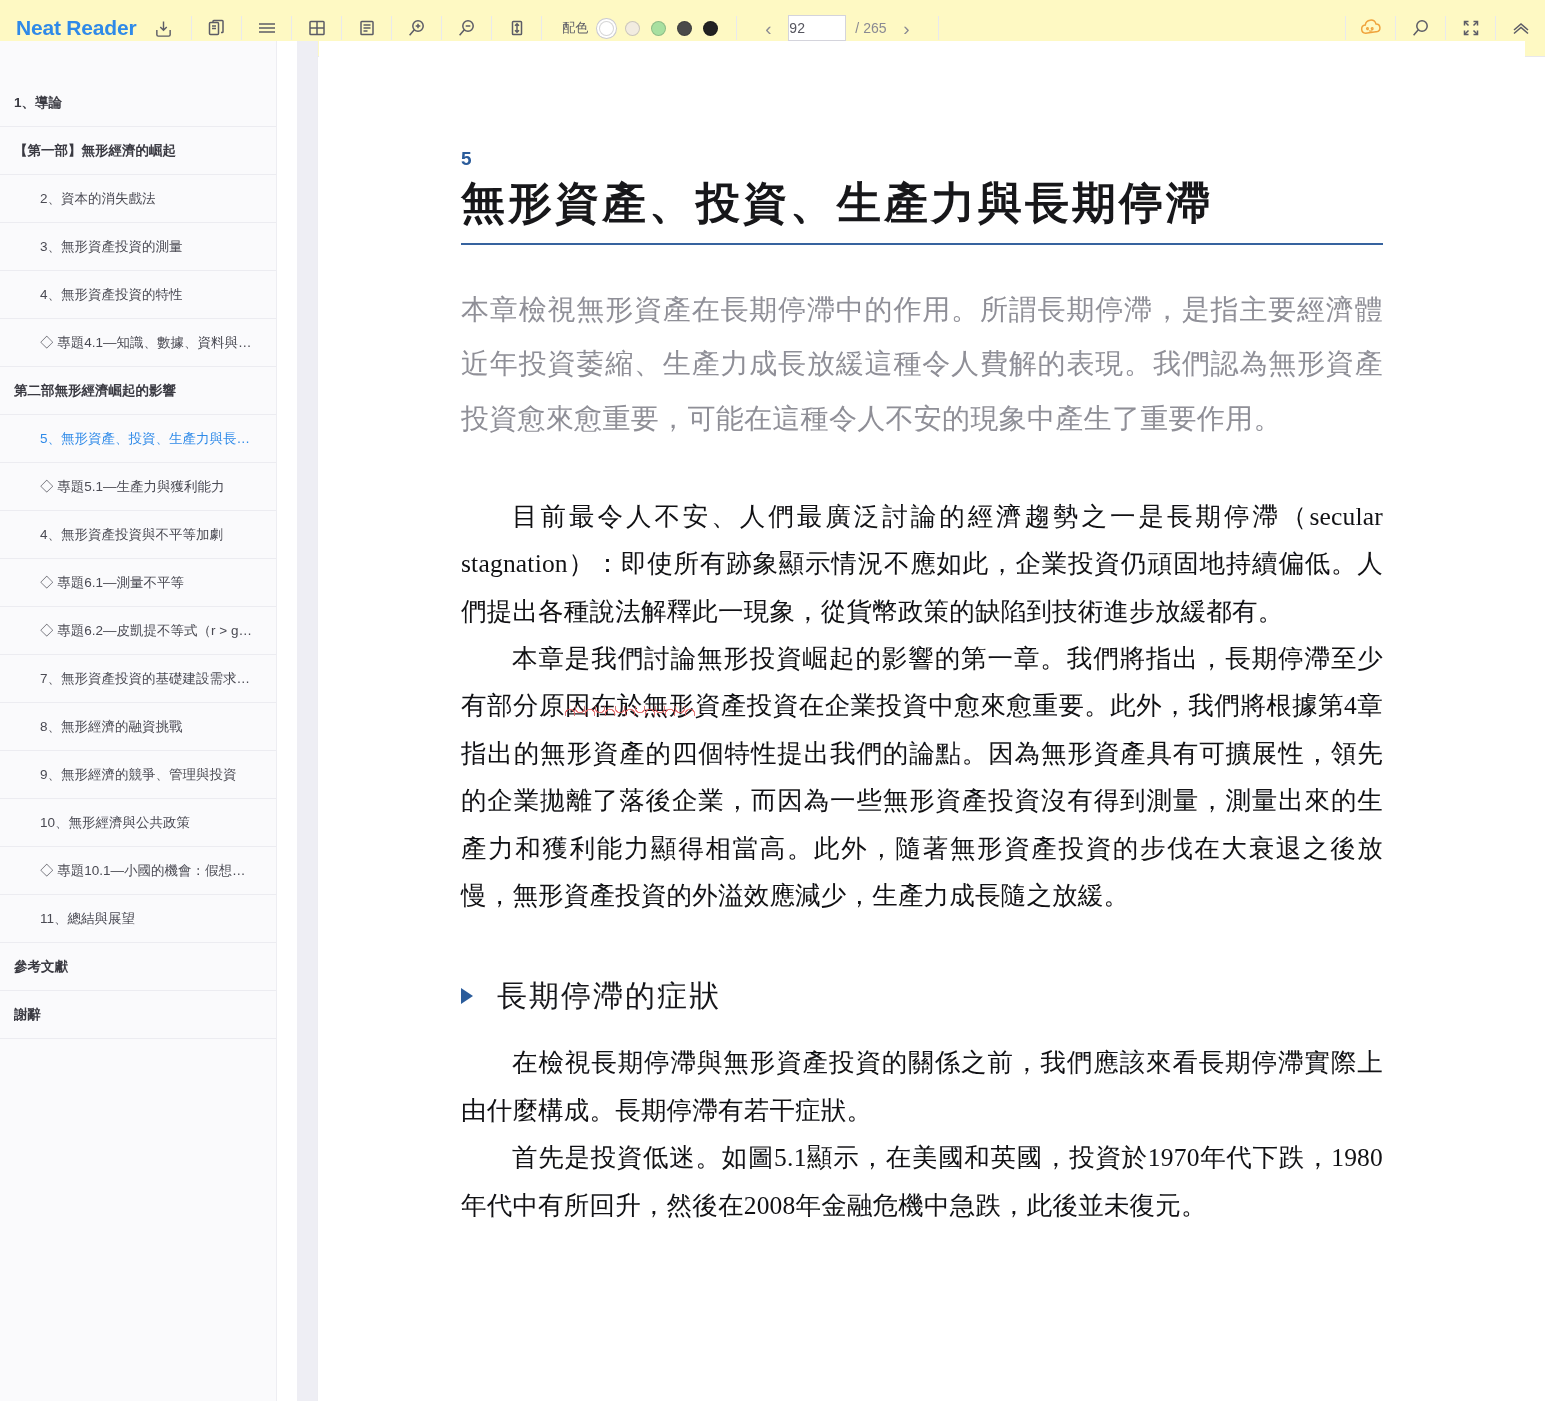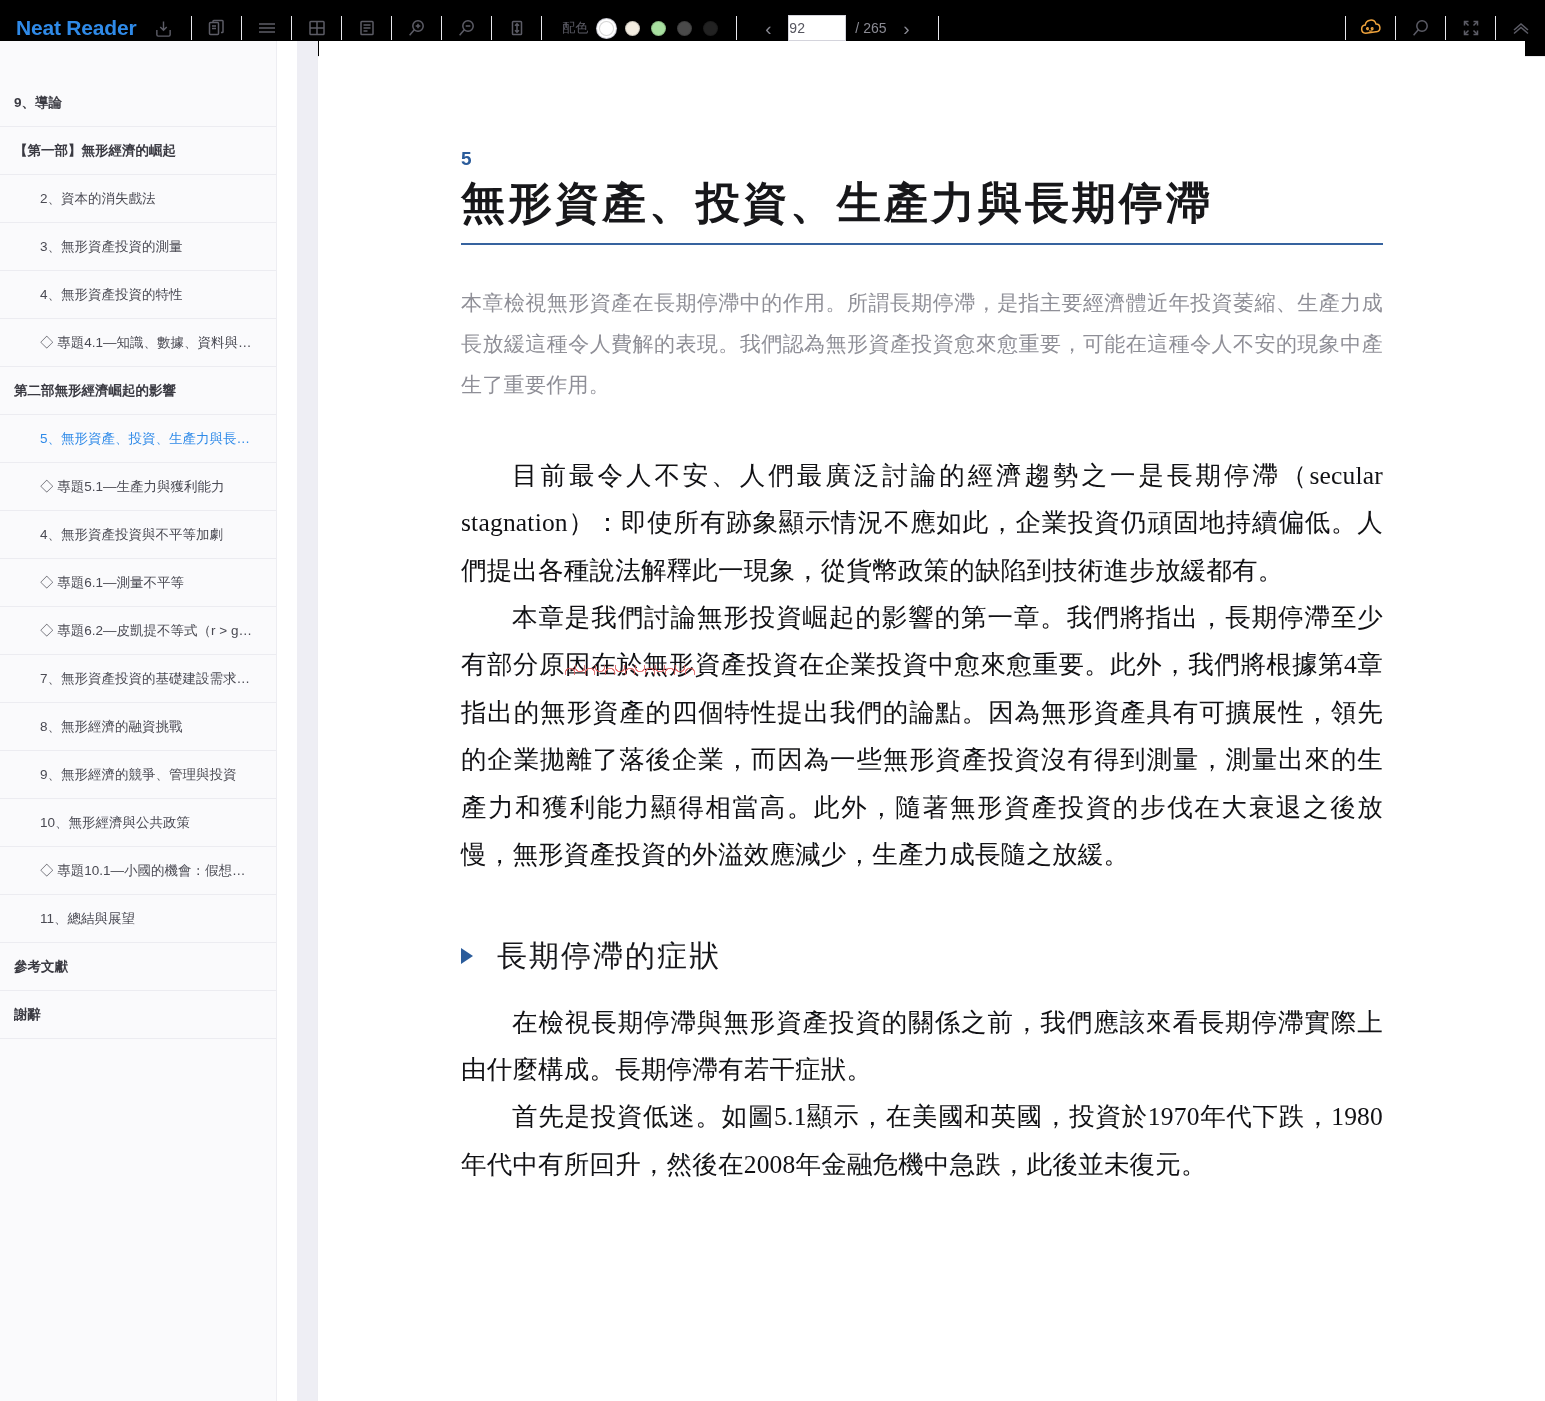--- a/index.html
+++ b/index.html
@@ -7,21 +7,21 @@
     width: 1545px; height: 1401px;
     background: #ffffff;
     font-family: "Liberation Sans", sans-serif;
     overflow: hidden;
   }
 
   
   #toolbar {
     position: absolute; top: 0; left: 0;
     width: 1545px; height: 57px;
-    background: #000000;
+    background: #fef9c3;
     border-bottom: 1px solid #e8e8ec;
     display: flex; align-items: center;
   }
   .brand {
     display: flex; align-items: center; gap: 13px;
     padding: 0 14px 0 16px;
     height: 41px;
   }
   .brand-name {
     font-size: 21px; font-weight: bold;
@@ -139,21 +139,21 @@
     font-family: "Liberation Serif", serif;
     font-size: 44px; font-weight: bold;
     color: #17171a;
     letter-spacing: 3px;
     line-height: 1.25;
     padding-bottom: 12px;
     border-bottom: 2px solid #36639f;
   }
   .abstract {
     margin-top: 38px;
-    font-size: 21px;
+    font-size: 28px;
     color: #8f8f97;
     line-height: 1.95;
     text-align: justify;
     letter-spacing: 0.3px;
   }
   .body-p {
     font-size: 25.5px;
     color: #111114;
     line-height: 1.86;
     text-align: justify;
@@ -336,21 +336,21 @@
       <svg width="22" height="20" viewBox="0 0 22 20">
         <path class="ico" stroke-width="1.7" d="M4 12l7-6 7 6"></path>
         <path class="ico" stroke-width="1.7" d="M4 15.5l7-6 7 6"></path>
       </svg>
     </div>
   </div>
 </div>
 
 <div id="sidebar">
   <div class="toc-item lv0">
-      <span class="txt">9、導論</span>
+      <span class="txt">1、導論</span>
     </div>
   <div class="toc-item lv0">
       <span class="txt">【第一部】無形經濟的崛起</span>
     </div>
   <div class="toc-item lv1">
       <span class="txt">2、資本的消失戲法</span>
     </div>
   <div class="toc-item lv1">
       <span class="txt">3、無形資產投資的測量</span>
     </div>

